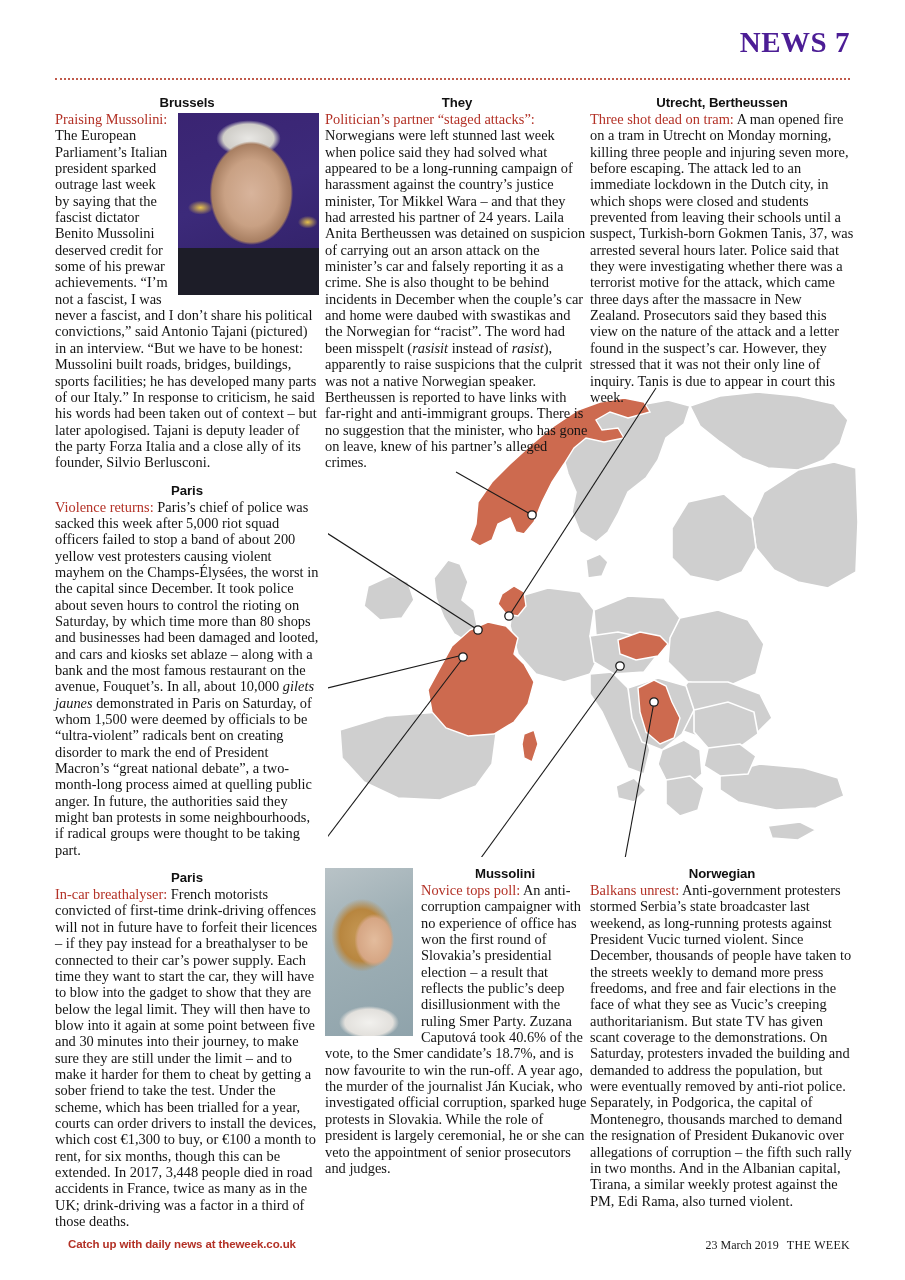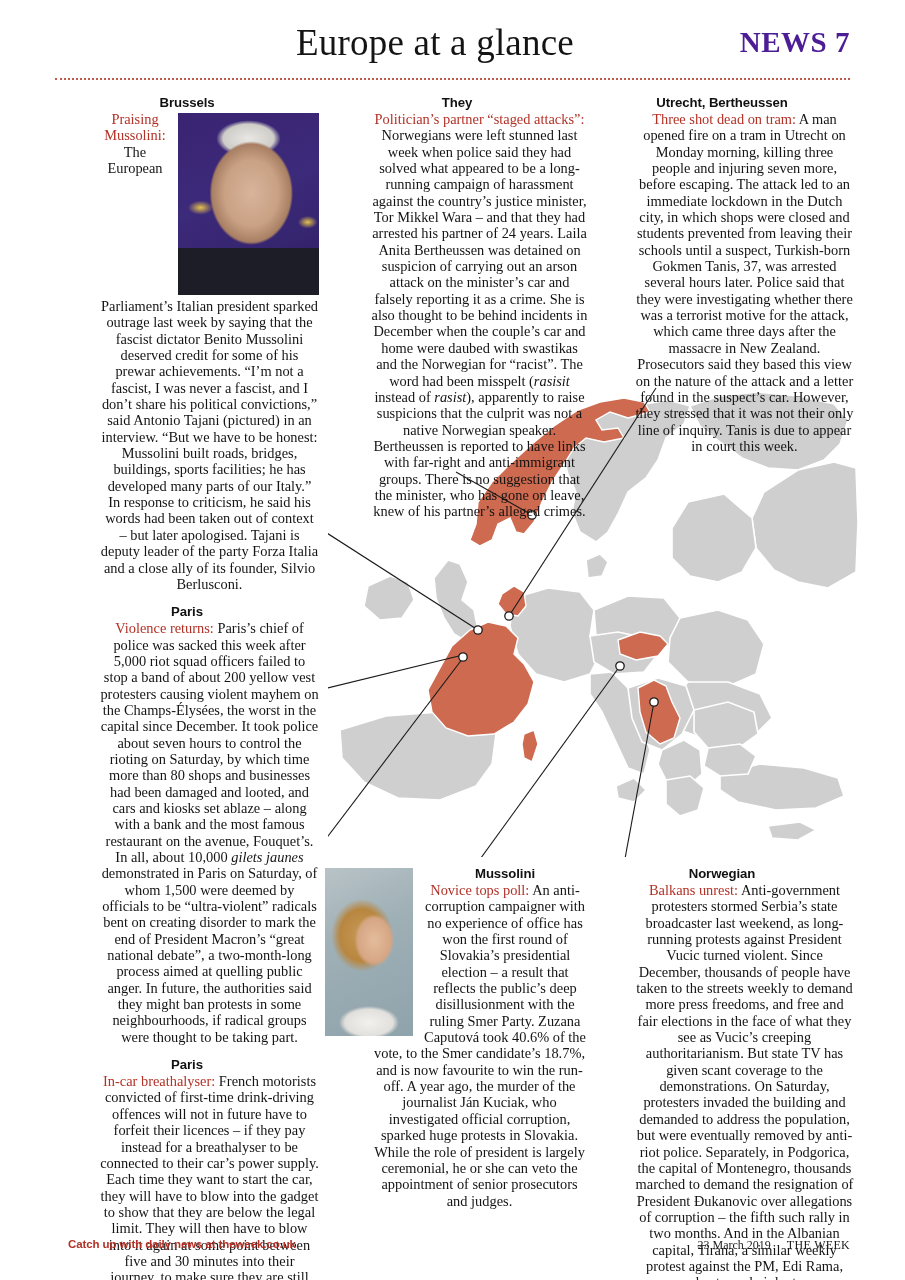--- a/index.html
+++ b/index.html
@@ -51,23 +51,22 @@
   .block { margin-bottom:12px; }
 
   .city {
     font-family:"Liberation Sans", sans-serif;
     font-weight:700; font-size:13.2px; letter-spacing:-0.1px;
     color:#111; line-height:15px; margin-bottom:1px;text-align:center;
   }
   .body-text {
     font-family:"Liberation Serif", serif;
     font-size:14.4px; line-height:16.35px;
-    color:#141414; text-align:center;
+    color:#141414; text-align:left;
     hyphens:none;
-    margin-left:45px;
   }
   .lede { color:#b33126; }
   .it { font-style:italic; }
 
   
   .photo-tajani {
     float:right;
     width:141px; height:182px;
     margin:2px 0 3px 8px;
     background:
@@ -106,30 +105,29 @@
   #footer-left {
     position:absolute; left:13px; top:0;
     font-family:"Liberation Sans", sans-serif;
     font-size:11.5px; font-weight:700; color:#b33126; letter-spacing:-0.1px;
   }
   #footer-right {
     position:absolute; right:0; top:0;
     font-family:"Liberation Serif", serif;
     font-size:12px; color:#1a1a1a;
   }
-  #footer-right .issue-date { margin-right:16px; }
+  #footer-right .issue-date { margin-right:8px; }
   #footer-right .masthead-name { letter-spacing:.3px; }
 </style>
 </head>
 <body>
 
 <div id="page">
 
   <div id="masthead">
-    <div id="page-title">Europe at a glance</div>
     <div id="section-label">NEWS 7</div>
   </div>
   <div id="rule"></div>
 
   <div id="map-wrap">
     <svg id="map-svg" viewBox="0 0 532 475" xmlns="http://www.w3.org/2000/svg">
       <g stroke="#ffffff" stroke-width="1.6" fill="#cfcfcf">
 
         <path d="M243,48 L258,28 L272,22 L296,18 L318,22 L340,18 L362,24 L356,42 L338,56 L330,78 L318,96 L300,110 L290,132 L280,150 L268,160 L252,150 L244,130 L248,110 L240,92 L234,70 Z"></path>
         <path d="M362,24 L392,14 L430,10 L470,14 L506,22 L520,38 L512,62 L496,78 L470,88 L440,86 L414,76 L392,60 L372,44 Z"></path>

